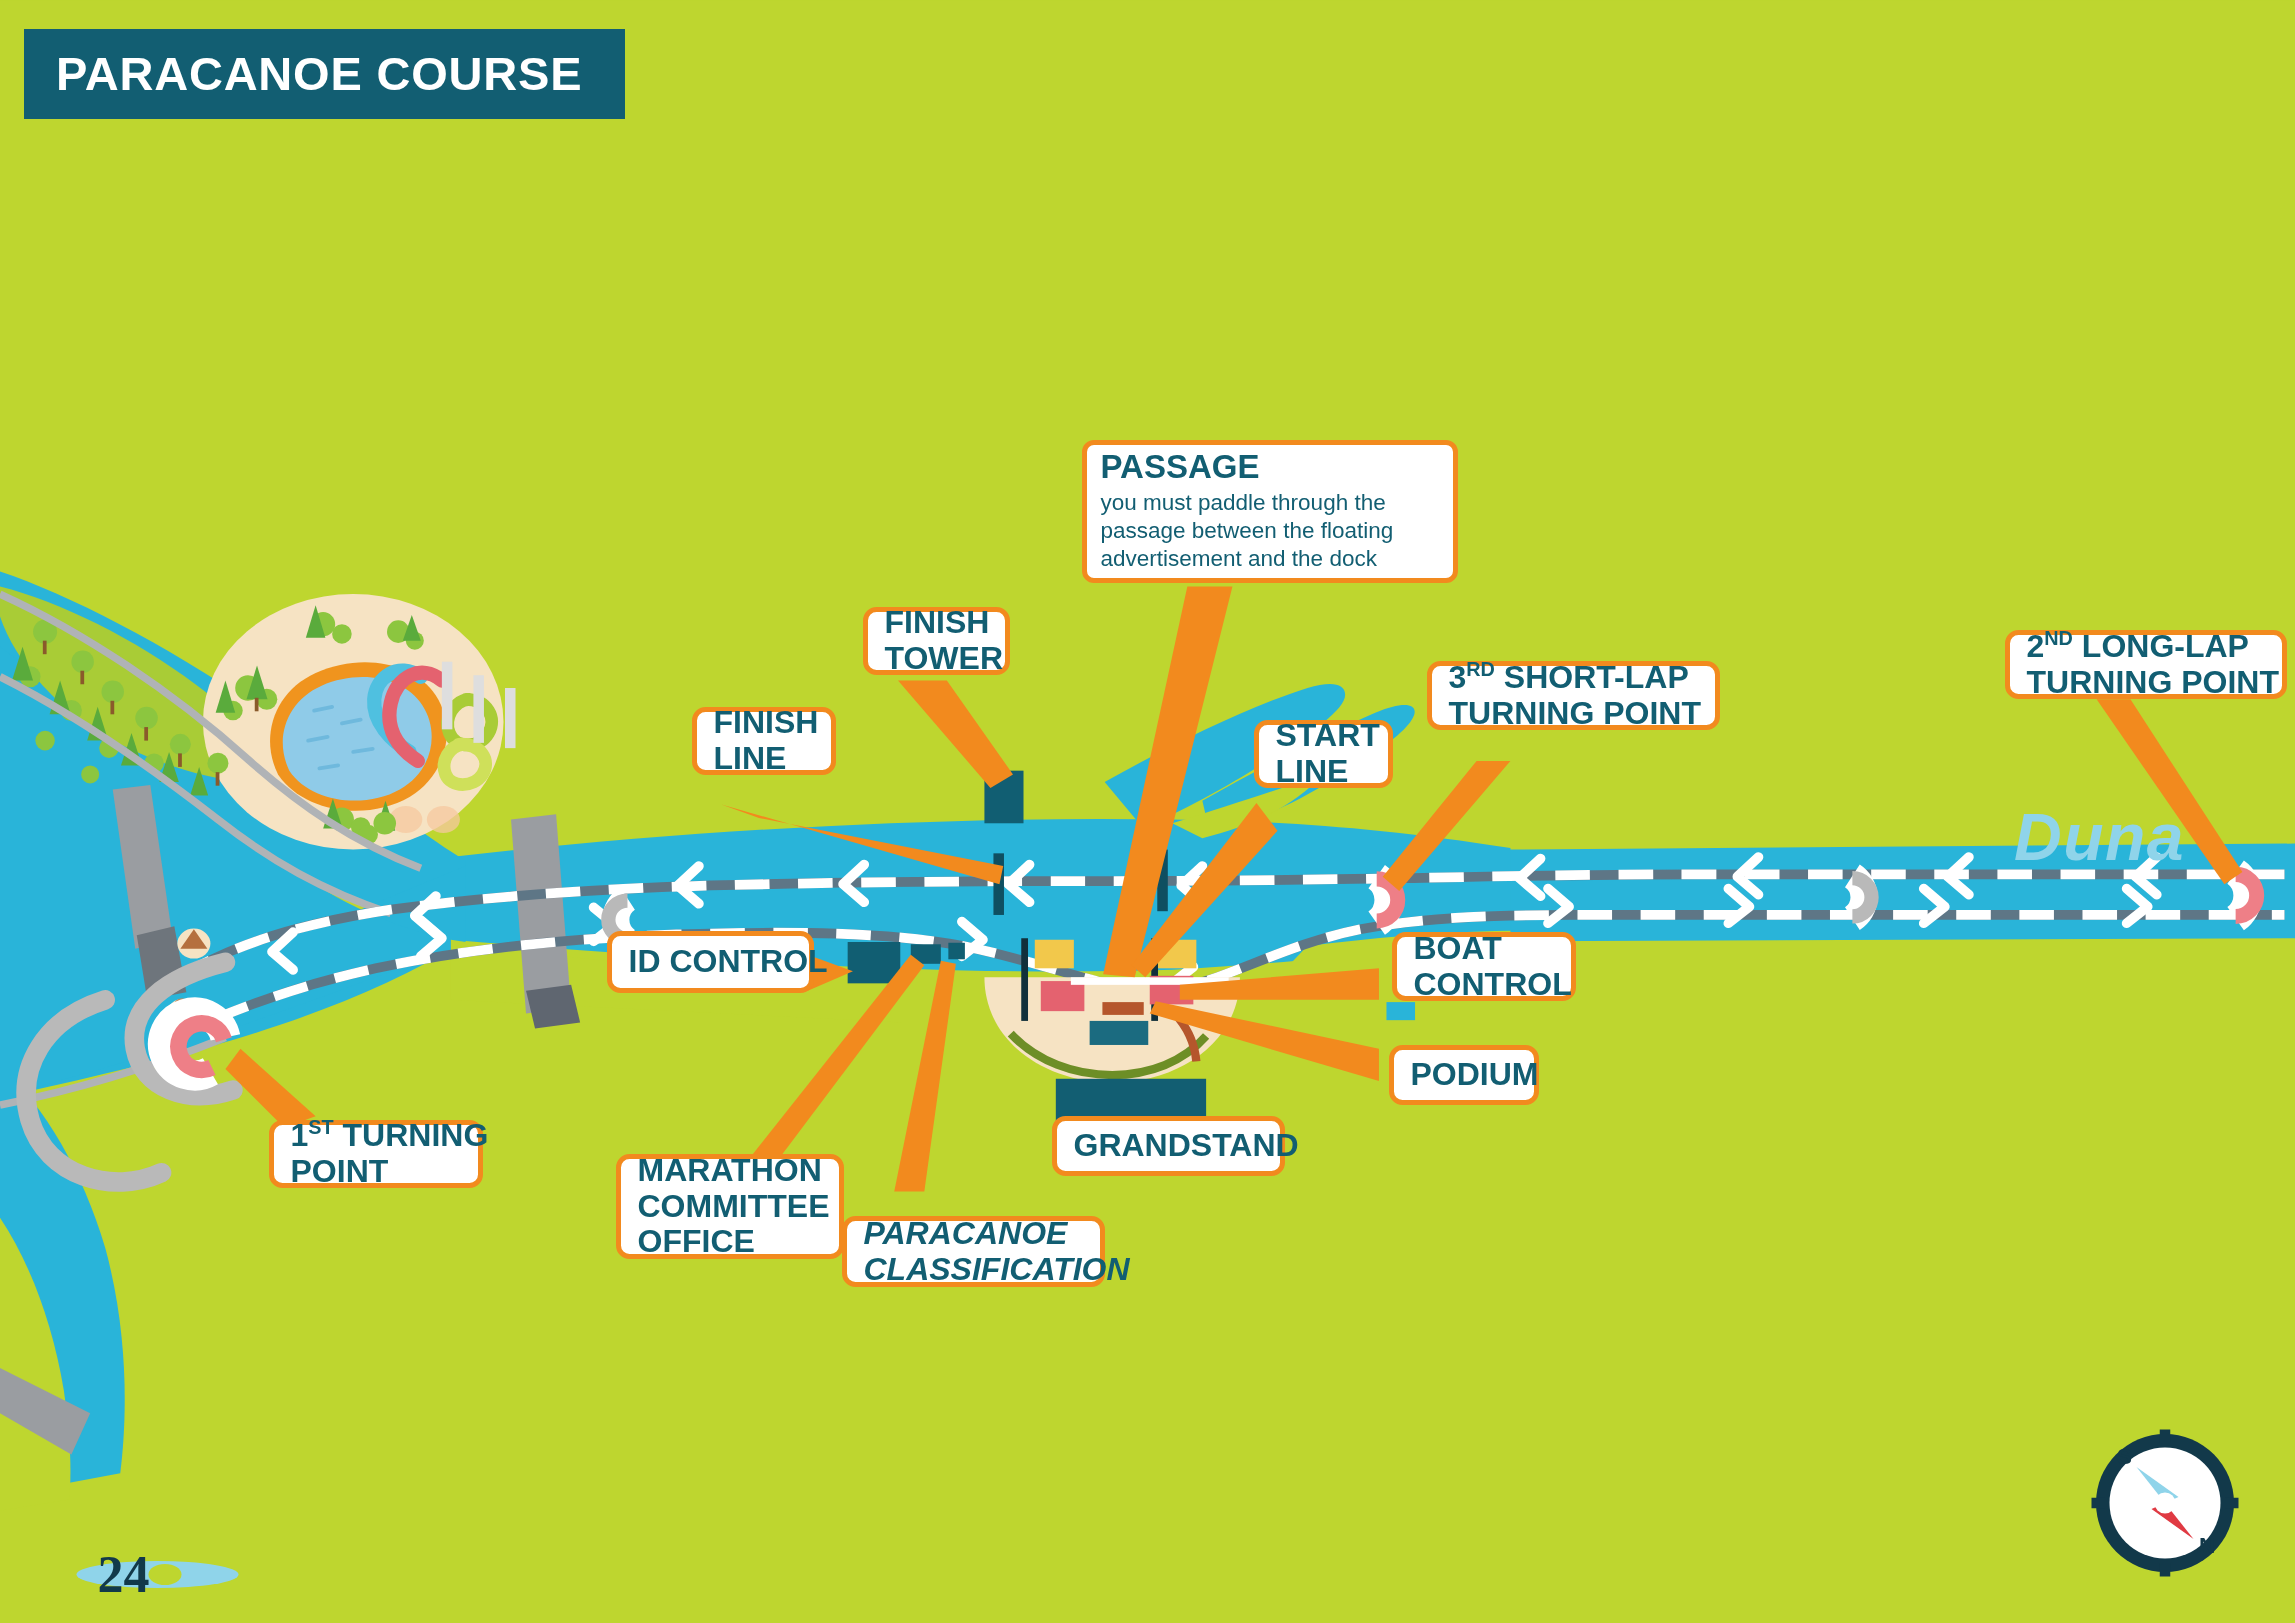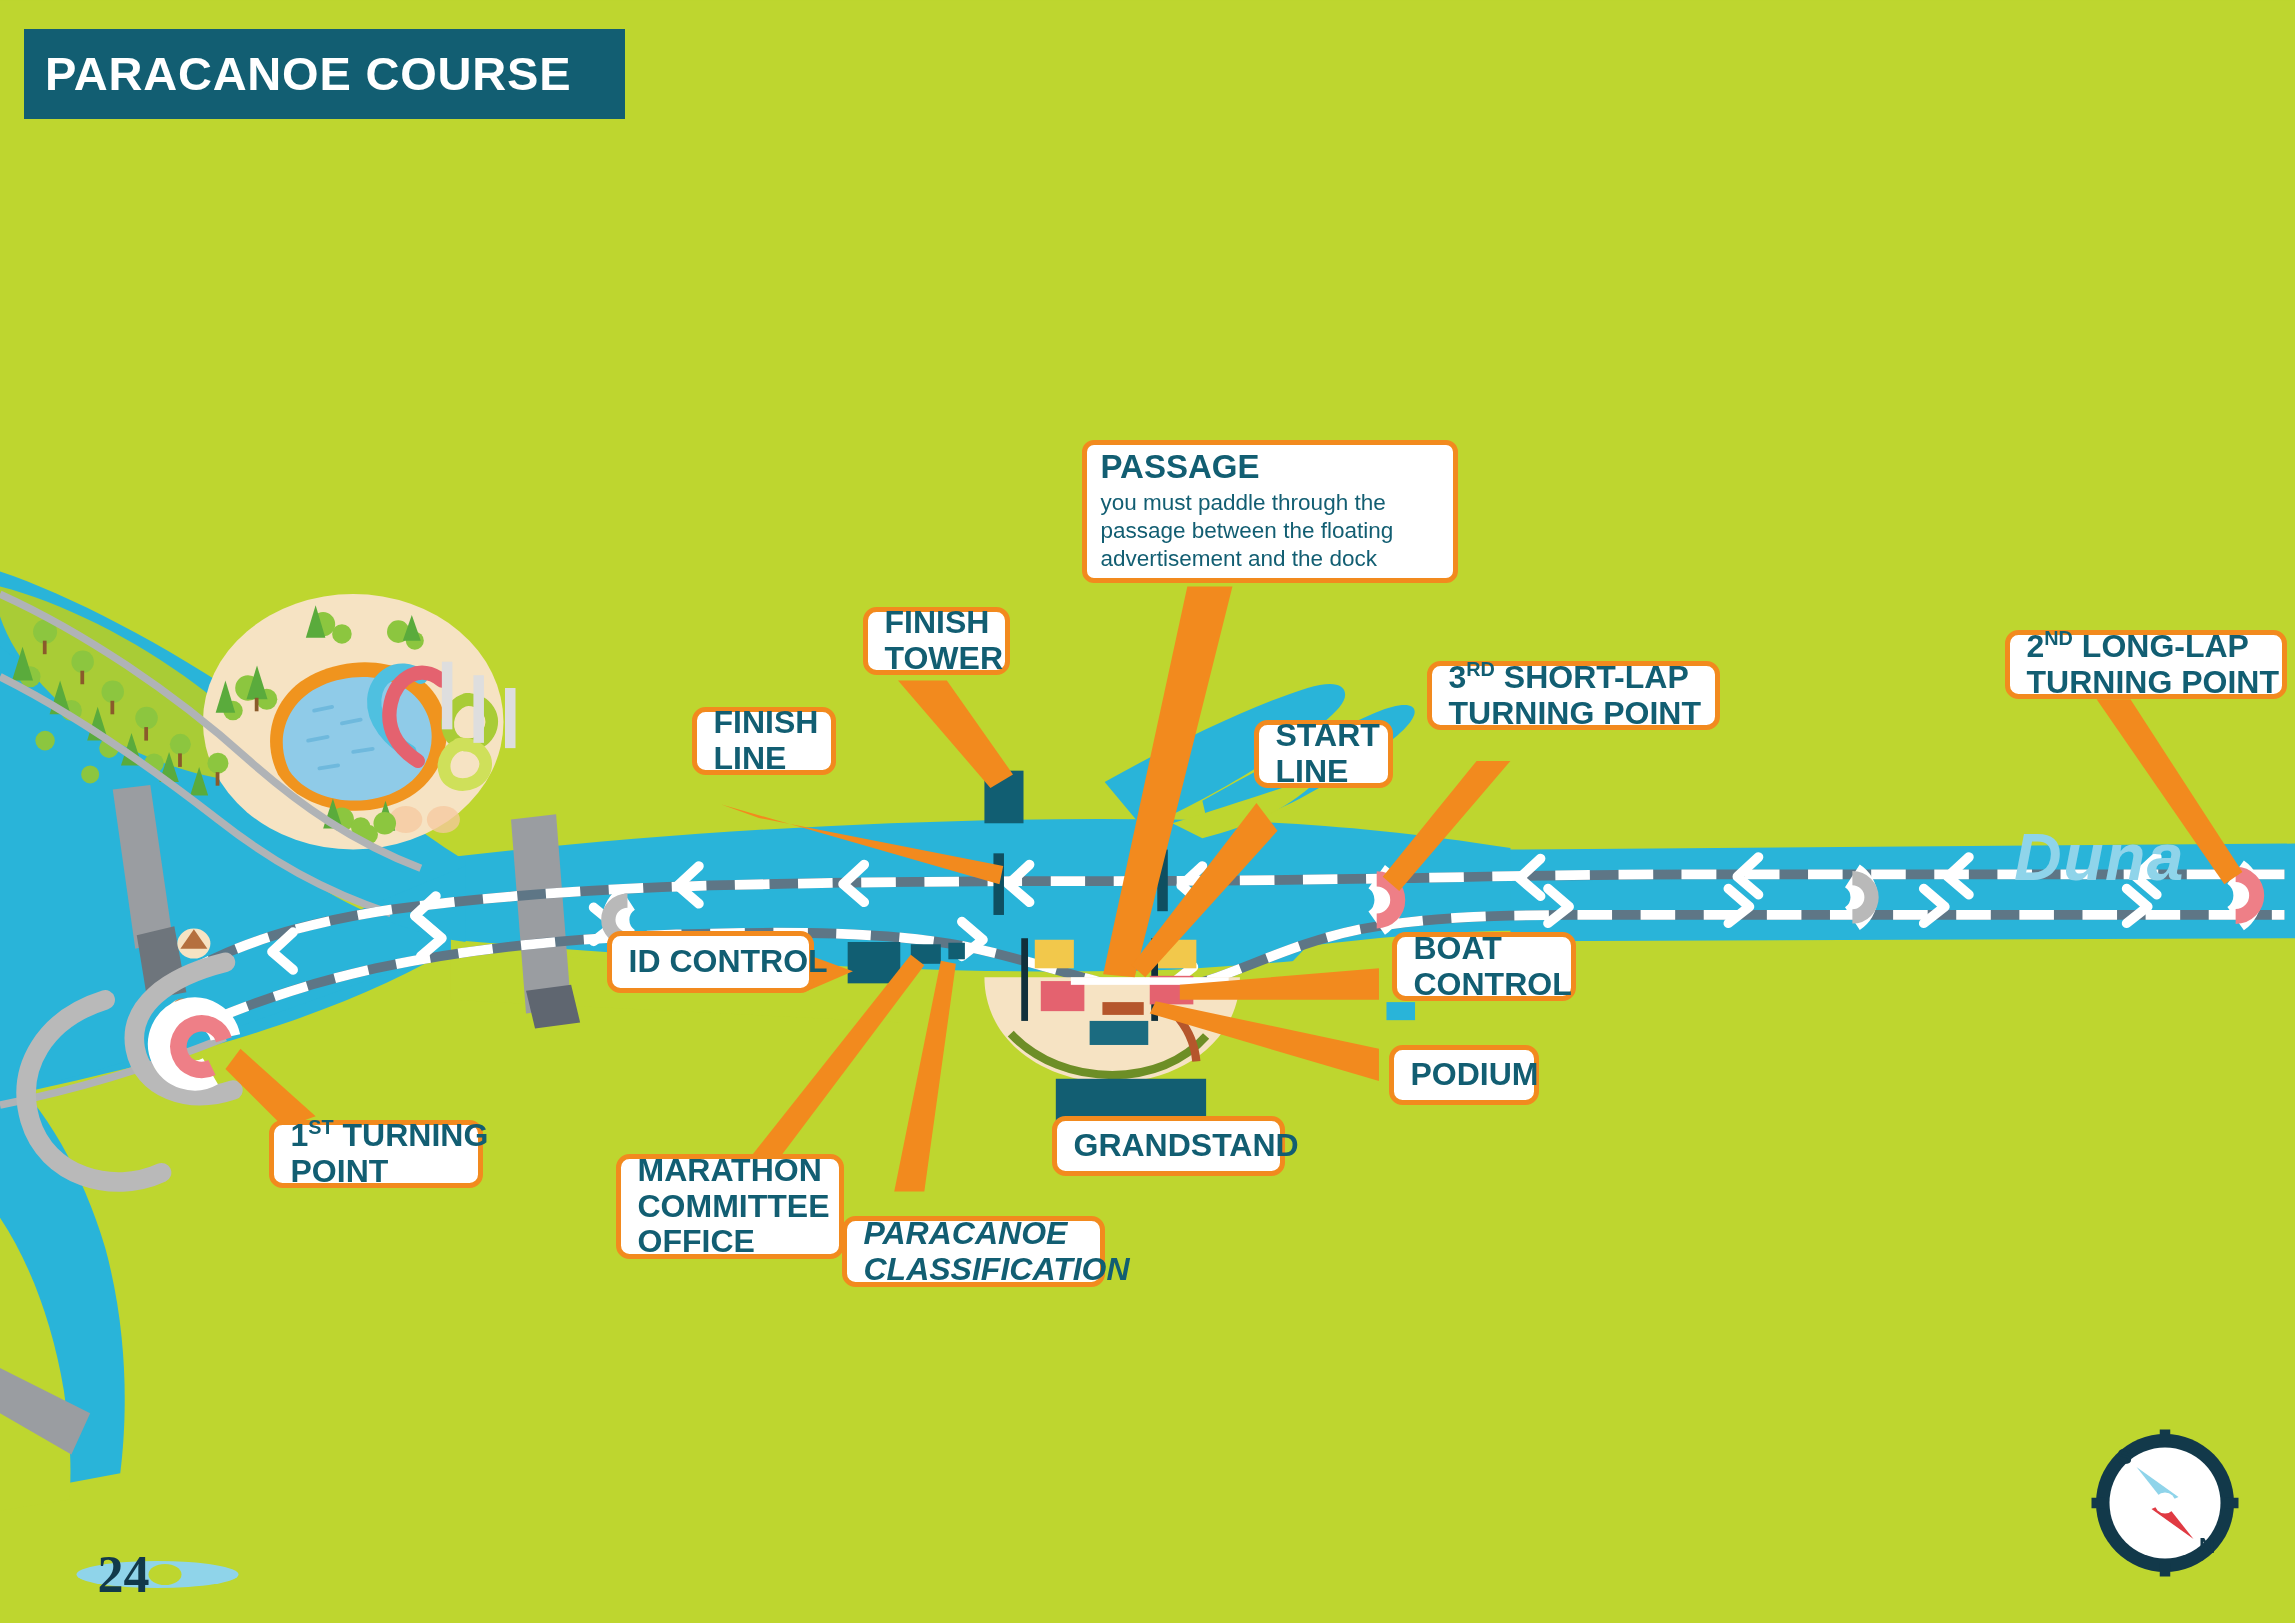--- a/index.html
+++ b/index.html
@@ -8,21 +8,21 @@
     background:#bed62f;
     font-family:"Liberation Sans", sans-serif;
   }
   .stage{position:absolute;inset:0;}
   svg.map{position:absolute;left:0;top:0;width:2295px;height:1624px;}
 
   
   .title-banner{
     position:absolute;left:24px;top:28.6px;width:601px;height:90px;
     background:#125e72;display:flex;align-items:center;
-    padding-left:21px;box-sizing:border-box;z-index:40;
+    padding-left:32px;box-sizing:border-box;z-index:40;
   }
   .title-banner span{
     color:#ffffff;font-size:47px;font-weight:bold;letter-spacing:0.8px;
     font-family:"Liberation Sans", sans-serif;
   }
 
   
   .callout{
     position:absolute;background:#ffffff;border:5.3px solid #f28a1e;
     border-radius:13.5px;box-sizing:border-box;z-index:30;
@@ -371,21 +371,21 @@
     <polygon points="990,1550 1030,1550 1230,1284 1212,1270"></polygon>
 
     <polygon points="1190,1585 1230,1585 1272,1282 1252,1278"></polygon>
   </g>
 </svg>
 
 <div class="title-banner">
   <span>PARACANOE COURSE</span>
 </div>
 
-<div class="river-name" style="left:2014px;top:819px;">Duna</div>
+<div class="river-name" style="left:2014px;top:799px;">Duna</div>
 
 <div class="callout passage" style="left:1082px;top:440px;width:376px;height:143px;">
   <div class="head">PASSAGE</div>
   <div class="body" style="white-space:normal;max-width:323px;">you must paddle through the passage between the floating advertisement and the dock</div>
 </div>
 
 <div class="callout" style="left:863px;top:607px;width:147px;height:68px;">
   <div class="line">FINISH</div>
   <div class="line">TOWER</div>
 </div>

